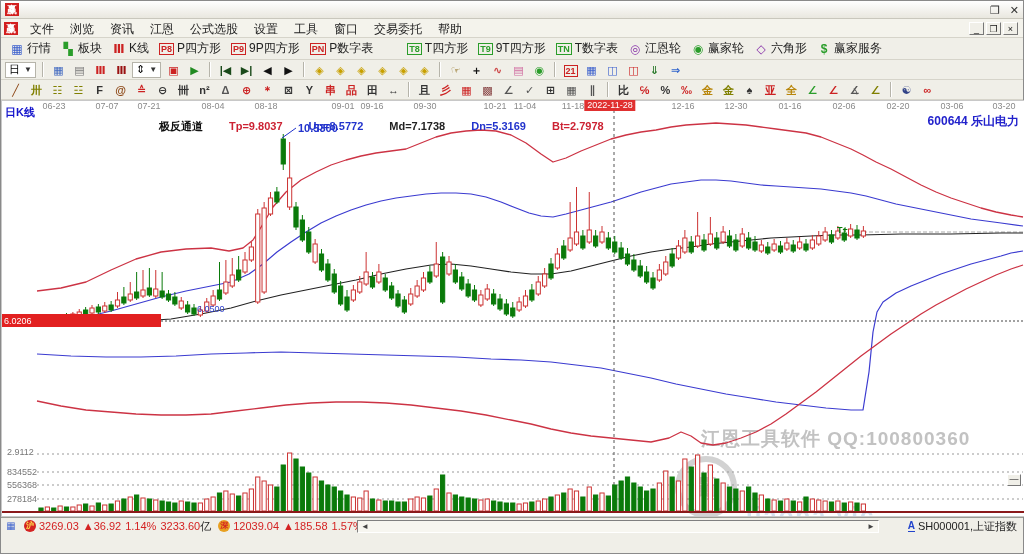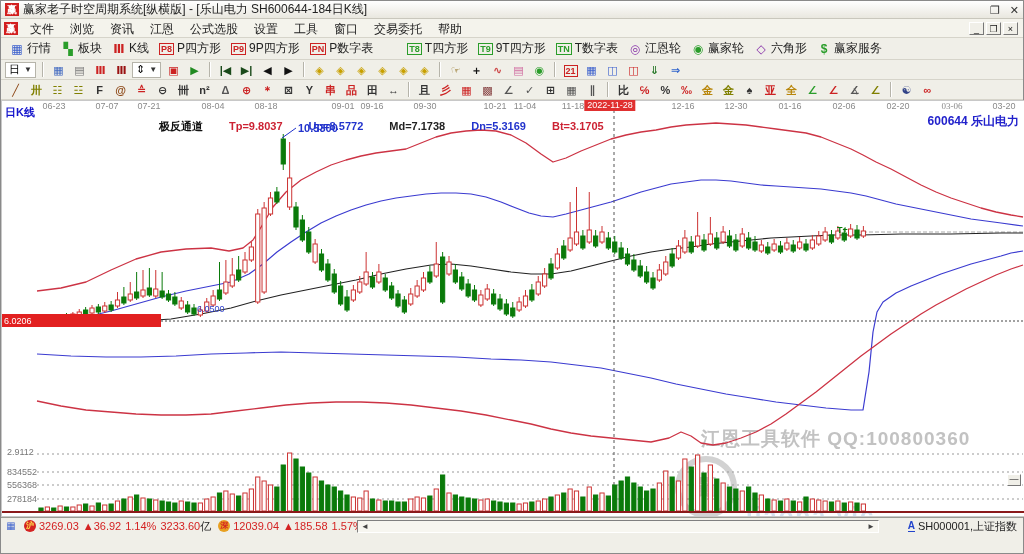--- a/index.html
+++ b/index.html
@@ -65,21 +65,20 @@
   .quotebar { height:21px; background:#b3c9e2; border-top:1px solid #4a4a4a; border-bottom:2px solid #1c4f8d; display:flex; align-items:center; padding-left:84px; }
   .quote-text { font-size:13px; font-weight:bold; color:#16306b; white-space:nowrap; }
 </style>
 </head>
 <body>
 
 <div class="win">
 
   <div class="titlebar">
     <span class="appicon">赢</span>
-    <span class="title-text">赢家老子时空周期系统[纵横版] - [乐山电力  SH600644-184日K线]</span>
     <span class="titlebtns">
       <span>❐</span>
       <span>✕</span>
     </span>
   </div>
 
   <div class="menubar">
     <span class="appicon">赢</span>
     <span id="menu-items"><span class="menu-item">文件</span><span class="menu-item">浏览</span><span class="menu-item">资讯</span><span class="menu-item">江恩</span><span class="menu-item">公式选股</span><span class="menu-item">设置</span><span class="menu-item">工具</span><span class="menu-item">窗口</span><span class="menu-item">交易委托</span><span class="menu-item">帮助</span></span>
     <span class="mdi" id="mdi-buttons">
@@ -669,30 +668,30 @@
         <span class="date-lbl" style="left: 371px;">09-16</span>
         <span class="date-lbl" style="left: 424px;">09-30</span>
         <span class="date-lbl" style="left: 494px; text-align: right;">10-21</span>
         <span class="date-lbl" style="left: 524px;">11-04</span>
         <span class="date-lbl" style="left: 572px;">11-18</span>
         <span class="date-lbl" style="left: 682px;">12-16</span>
         <span class="date-lbl" style="left: 735px;">12-30</span>
         <span class="date-lbl" style="left: 789px;">01-16</span>
         <span class="date-lbl" style="left: 843px;">02-06</span>
         <span class="date-lbl" style="left: 897px;">02-20</span>
-        <span class="date-lbl" style="left: 951px; font-family: Liberation Serif, serif;">03-06</span>
+        <span class="date-lbl" style="left: 951px;">03-06</span>
         <span class="date-lbl" style="left: 1003px;">03-20</span>
         <span class="date-hl" style="left: 609px;">2022-11-28</span>
       </div>
     <div class="kline-tab">日K线</div>
     <div class="stock-label">
       <span>600644</span>
       <span>乐山电力</span>
     </div>
-    <div class="indicator-row" id="indicator-row"><span style="color: rgb(17, 17, 17);">极反通道</span><span style="color: rgb(204, 34, 51);">Tp=9.8037</span><span style="color: rgb(34, 51, 204);">Up=8.5772</span><span style="color: rgb(34, 34, 34);">Md=7.1738</span><span style="color: rgb(34, 51, 204);">Dn=5.3169</span><span style="color: rgb(204, 34, 51);">Bt=3.1705</span></div>
+    <div class="indicator-row" id="indicator-row"><span style="color: rgb(17, 17, 17);">极反通道</span><span style="color: rgb(204, 34, 51);">Tp=9.8037</span><span style="color: rgb(34, 51, 204);">Up=8.5772</span><span style="color: rgb(34, 34, 34);">Md=7.1738</span><span style="color: rgb(34, 51, 204);">Dn=5.3169</span><span style="color: rgb(204, 34, 51);">Bt=2.7978</span></div>
     <div class="peak-label">10.5300</div>
     <div class="collapse-btn">—</div>
   </div>
 
   <div class="statusbar">
     <span class="sb-ico" style="color:#3a5fcd;">▦</span>
     <span class="coin" style="background:#d42222;">沪</span>
     <span class="qnum">3269.03</span>
     <span class="qnum">▲36.92</span>
     <span class="qnum">1.14%</span>

